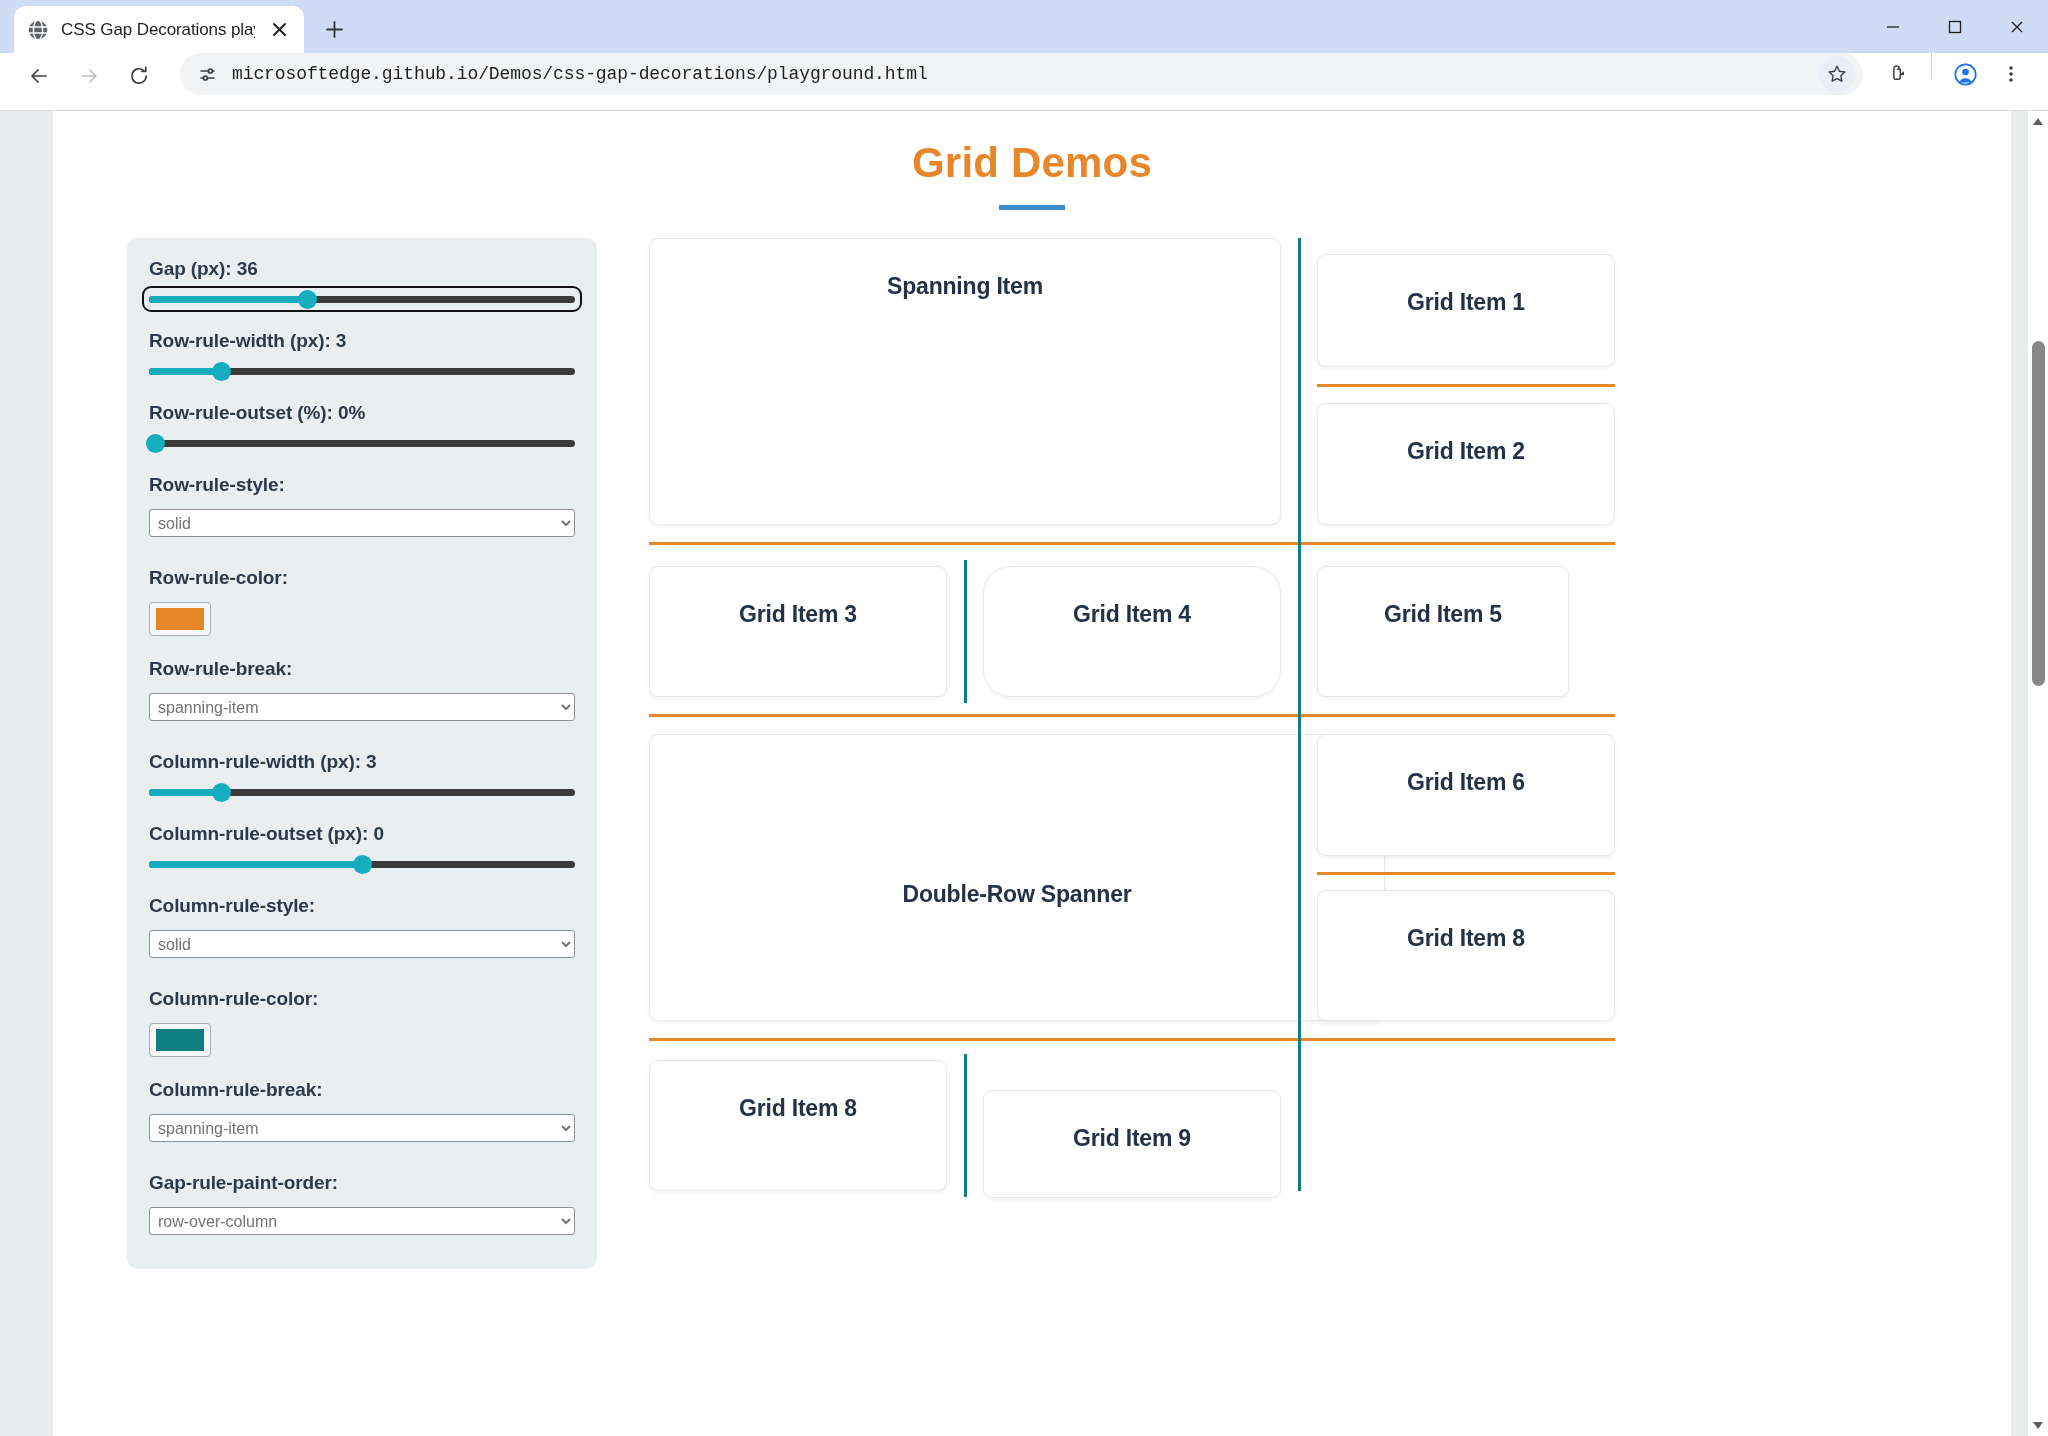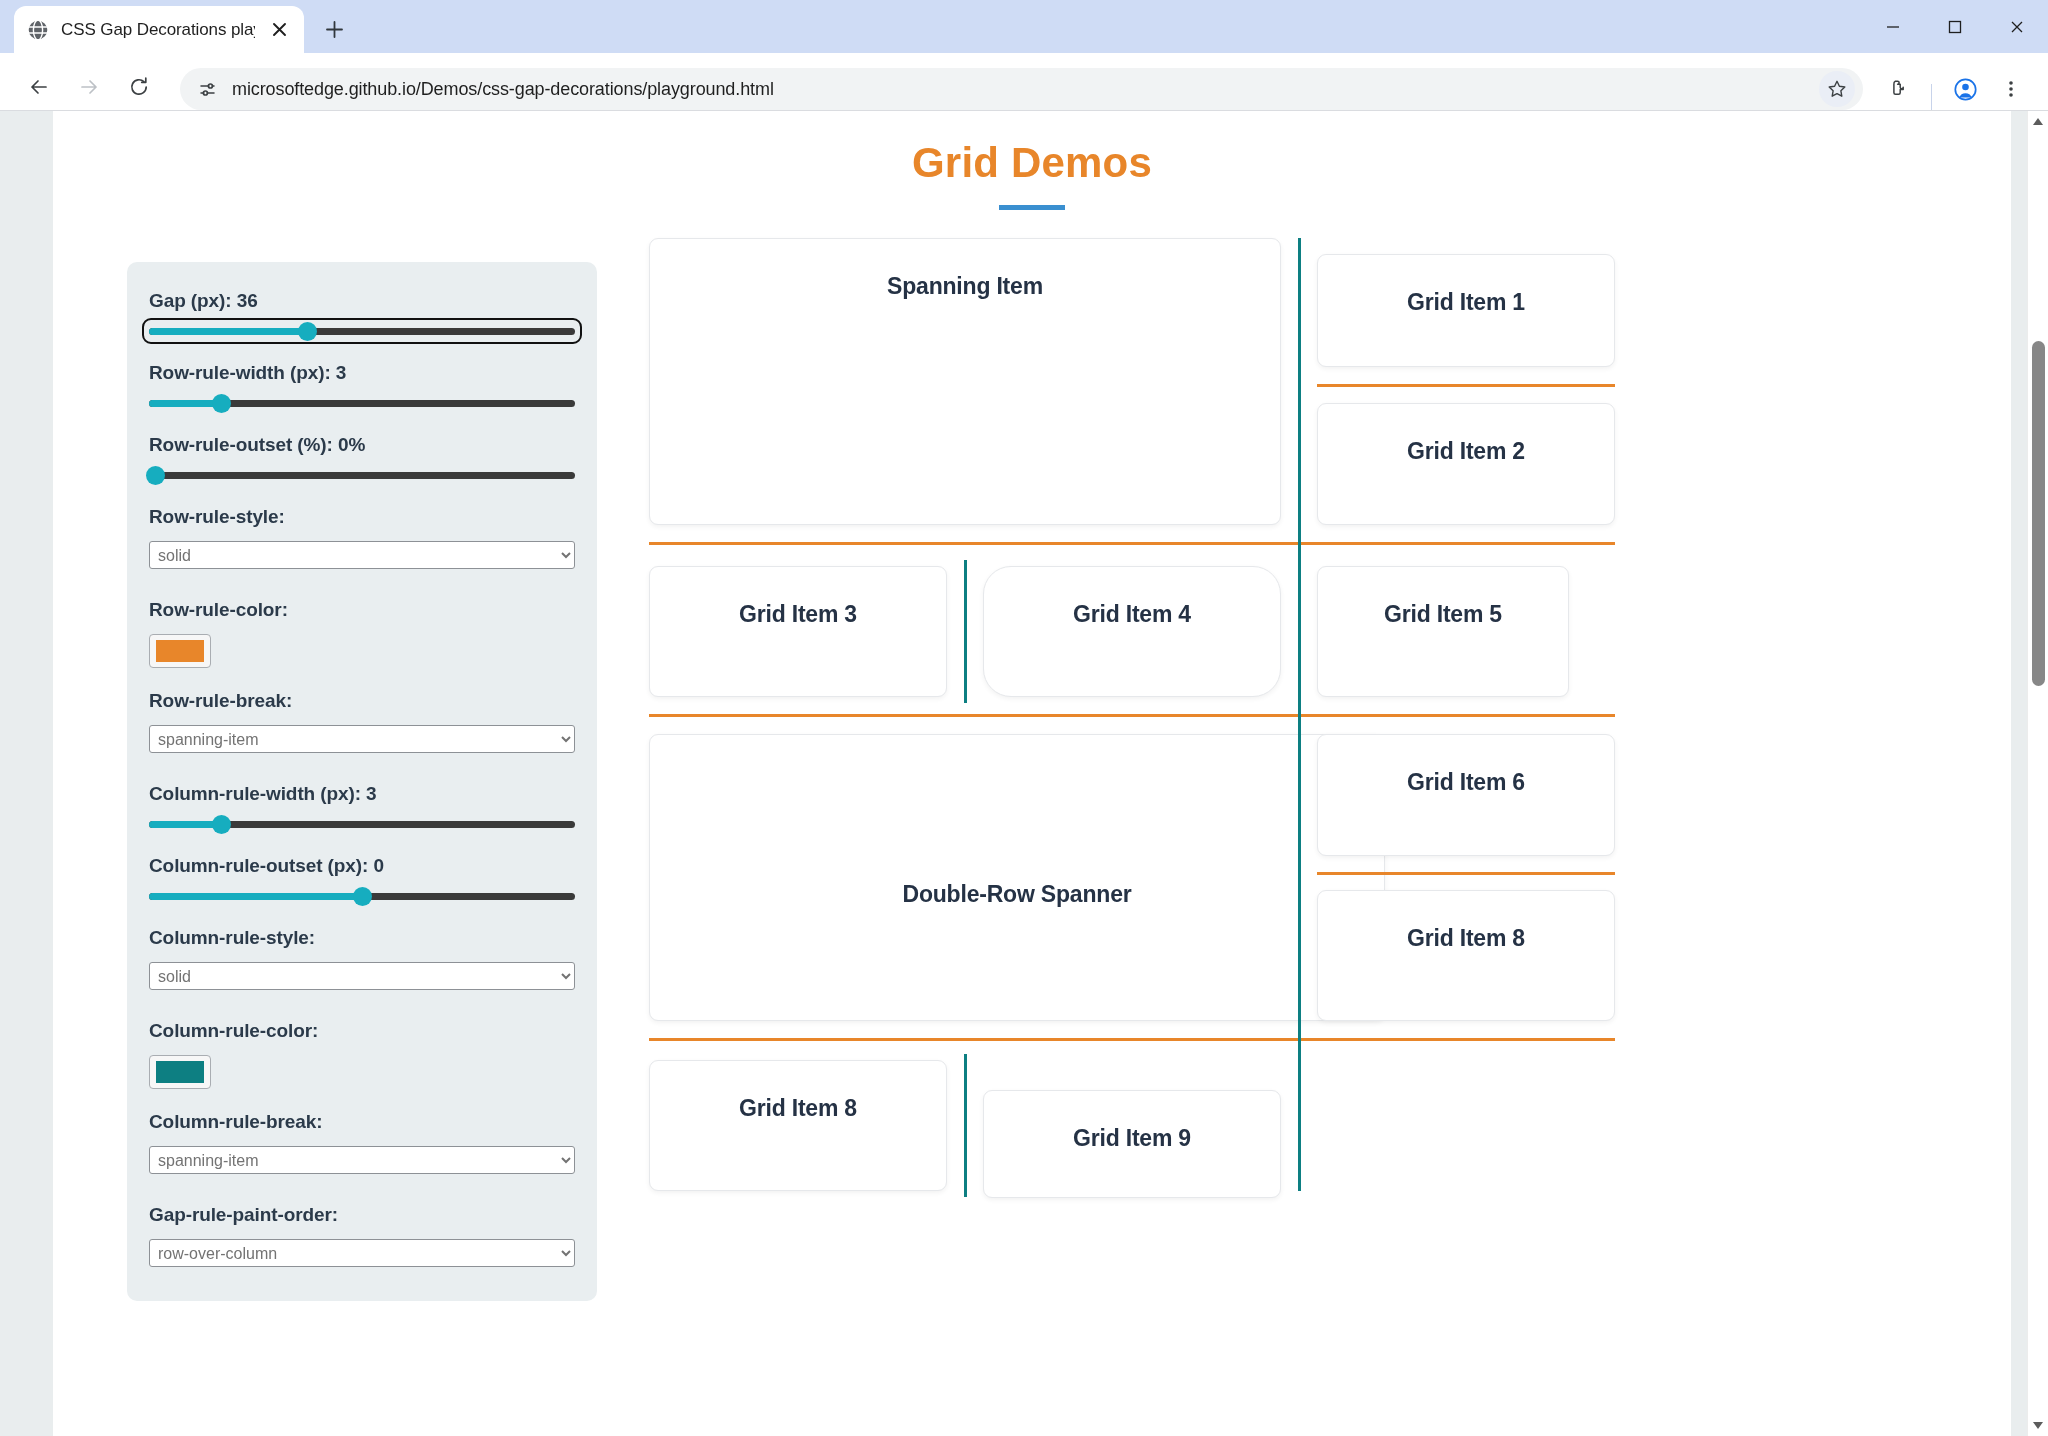--- a/index.html
+++ b/index.html
@@ -22,22 +22,22 @@
   .tab-title { font-size: 17px; color: #1f1f1f; white-space: nowrap; overflow: hidden;
                flex: 1; letter-spacing: -0.1px; }
   .tab-close { width: 26px; height: 26px; flex: 0 0 26px; display: flex;
                align-items: center; justify-content: center; border-radius: 50%; }
   .newtab { width: 40px; height: 40px; margin-left: 10px; margin-bottom: 4px;
             display: flex; align-items: center; justify-content: center; border-radius: 50%; }
 
   .wincontrols { position: absolute; right: 0; top: 0; height: 53px; display: flex; }
   .winbtn { width: 62px; height: 53px; display: flex; align-items: center; justify-content: center; }
 
-  .toolbar { height: 57px; background: #ffffff; display: flex; align-items: flex-end;
-             padding: 0 16px; gap: 4px; }
+  .toolbar { height: 57px; background: #ffffff; display: flex; align-items: flex-start;
+             padding: 0 16px; gap: 4px; font-family: Liberation Mono, monospace; }
   .navbtn { width: 46px; height: 46px; display: flex; align-items: center;
             justify-content: center; border-radius: 50%; flex: 0 0 46px; }
   .omnibox { flex: 1; height: 42px; background: #f1f3f4; border-radius: 21px;
              display: flex; align-items: center; margin: 0 10px 0 14px; padding: 0 8px 0 12px;
              gap: 10px; }
   .omni-icon { width: 30px; height: 30px; display: flex; align-items: center;
                justify-content: center; border-radius: 50%; flex: 0 0 30px; }
   .omni-url { flex: 1; font-size: 18px; color: #1f1f1f; white-space: nowrap;
               overflow: hidden; letter-spacing: -0.1px; }
   .omni-star { width: 36px; height: 36px; display: flex; align-items: center;
@@ -61,21 +61,21 @@
   
   .content { padding: 28px 0 0 0; height: 100%; }
   .page-title { text-align: center; font-size: 42px; font-weight: bold; color: #E8862A;
                 letter-spacing: 0.2px; }
   .title-underline { width: 66px; height: 5px; background: #3a8fd0; margin: 18px auto 0; }
 
   .layout { display: flex; gap: 0; padding: 28px 30px 0 30px; }
 
   
   .controls { width: 470px; flex: 0 0 470px; background: #e9eef0; border-radius: 10px;
-              padding: 28px 22px 26px 22px; margin-left: 44px; margin-top: 24px; }
+              padding: 20px 22px 26px 22px; margin-left: 44px; }
   .ctrl { margin-bottom: 8px; }
   .ctrl-label { font-size: 19px; font-weight: bold; color: #2b3a4a; margin-bottom: 13px;
                 letter-spacing: -0.1px; }
   .slider { position: relative; height: 12px; margin-bottom: 25px; }
   .slider.focused { outline: 2px solid #111; outline-offset: 5px; border-radius: 2px; }
   .track { position: absolute; left: 0; right: 0; top: 3px; height: 7px;
            background: #3a3a3a; border-radius: 4px; }
   .fill { position: absolute; left: 0; top: 3px; height: 7px; background: #16adbf;
           border-radius: 4px; }
   .thumb { position: absolute; width: 19px; height: 19px; border-radius: 50%;

